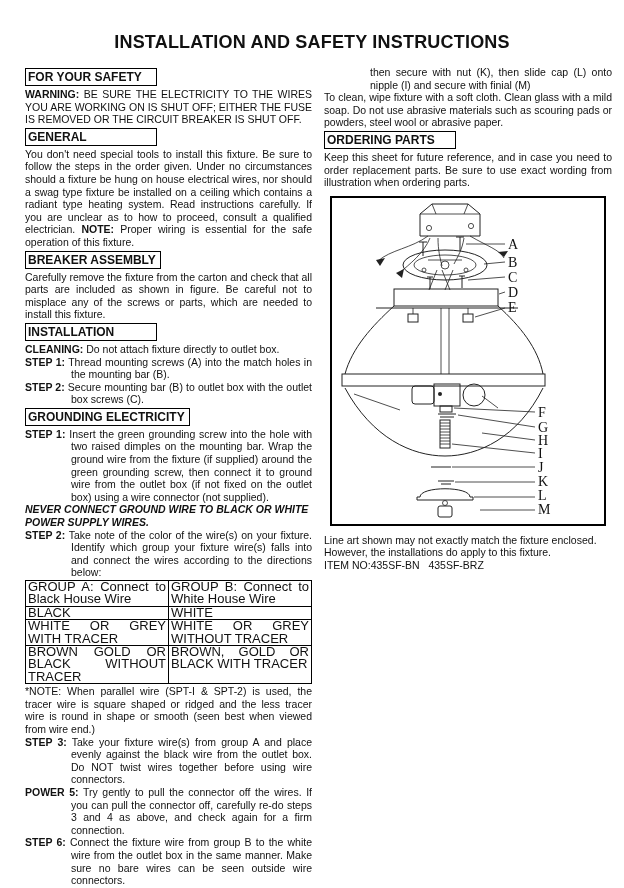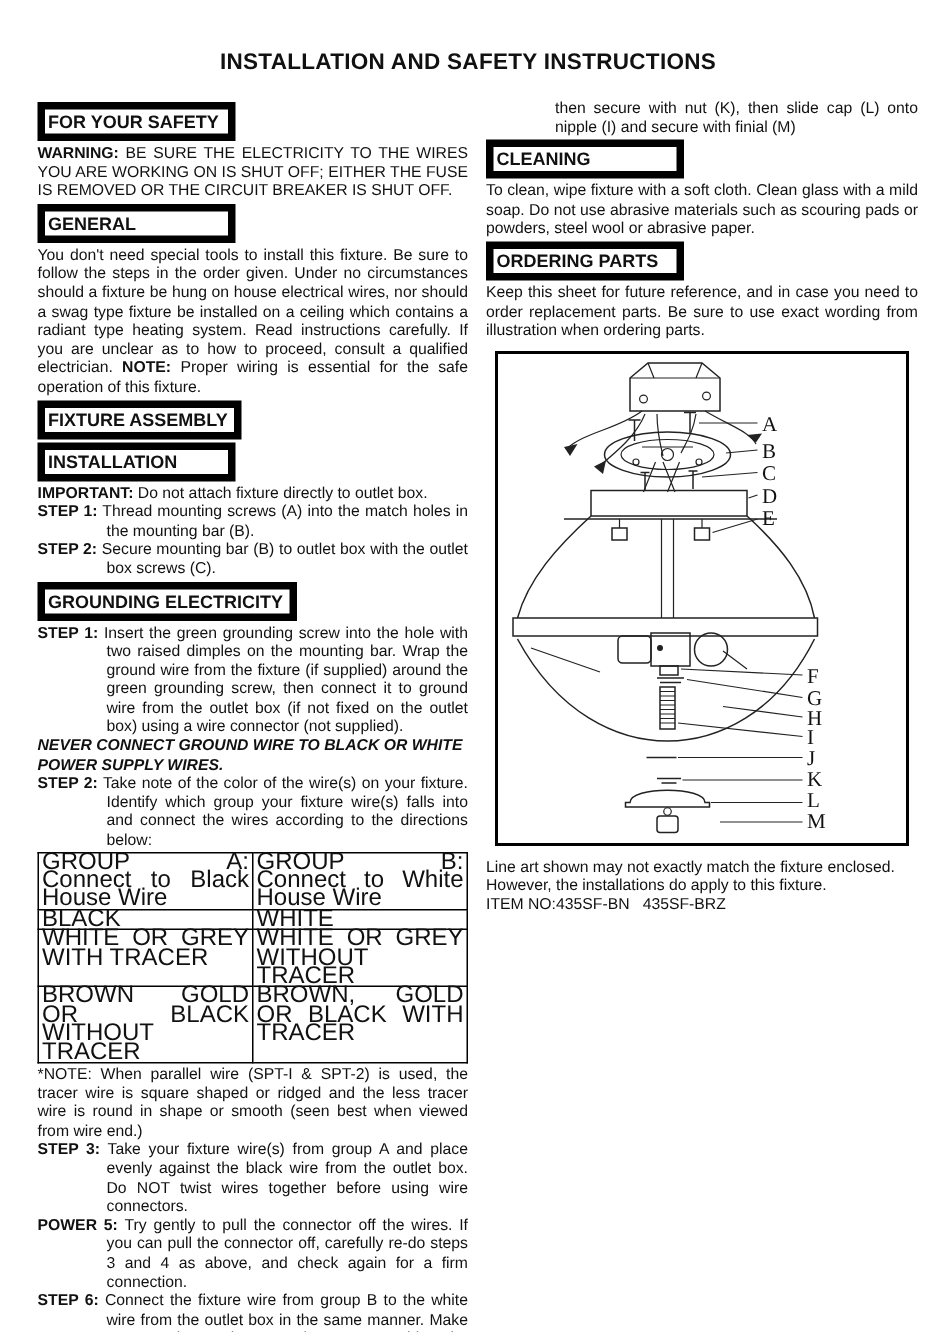--- a/index.html
+++ b/index.html
@@ -10,34 +10,34 @@
     background: #fff;
     font-family: "Liberation Sans", sans-serif;
     font-size: 10.5px;
     line-height: 12.6px;
     color: #111;
     overflow: hidden;
   }
   .title {
     padding-top: 32px;
     text-align: center;
-    font-size: 15px;
+    font-size: 18px;
     line-height: 20px;
     font-weight: bold;
     letter-spacing: 0.2px;
   }
   .cols { position: absolute; top: 66px; left: 0; right: 0; }
   .col { position: absolute; top: 0; width: 287px; }
   .col.left  { left: 25px; }
   .col.right { left: 324px; width: 288px; }
   .hdr-box {
     display: block;
     width: fit-content;
     min-width: 132px;
-    border: 5px solid #000000;
+    border: 1px solid #000000;
     font-weight: bold;
     font-size: 12px;
     line-height: 14px;
     padding: 1px 4px 1px 2px;
     margin: 2px 0 2px 0;
   }
   p.just { text-align: justify; margin: 0; }
   p.step {
     text-align: justify;
     margin: 0;
@@ -49,21 +49,21 @@
   table.wire-table {
     border-collapse: collapse;
     width: 100%;
     margin: 1px 0 1px 0;
   }
   table.wire-table td {
     border: 1px solid #000;
     width: 50%;
     vertical-align: top;
     padding: 0 2px;
-    font-size: 16px;
+    font-size: 13px;
     line-height: 12.4px;
     text-align: justify;
   }
   .diagram-box {
     width: 276px;
     height: 330px;
     border: 2px solid #000;
     margin: 7px 0 8px 6px;
   }
   .diagram-box svg { display: block; }
@@ -88,24 +88,25 @@
   <div class="cols">
 
     <div class="col left">
 
       <div class="hdr-box">FOR YOUR SAFETY</div>
       <p class="just"><b>WARNING:</b> <span>BE SURE THE ELECTRICITY TO THE WIRES YOU ARE WORKING ON IS SHUT OFF; EITHER THE FUSE IS REMOVED OR THE CIRCUIT BREAKER IS SHUT OFF.</span></p>
 
       <div class="hdr-box">GENERAL</div>
       <p class="just"><span>You don't need special tools to install this fixture. Be sure to follow the steps in the order given. Under no circumstances should a fixture be hung on house electrical wires, nor should a swag type fixture be installed on a ceiling which contains a radiant type heating system. Read instructions carefully. If you are unclear as to how to proceed, consult a qualified electrician.</span> <b>NOTE:</b> <span>Proper wiring is essential for the safe operation of this fixture.</span></p>
 
-      <div class="hdr-box">FIXTURE ASSEMBLY</div>
+      <div class="hdr-box">BREAKER ASSEMBLY</div>
+      <p class="just">Carefully remove the fixture from the carton and check that all parts are included as shown in figure. Be careful not to misplace any of the screws or parts, which are needed to install this fixture.</p>
 
       <div class="hdr-box">INSTALLATION</div>
-      <p class="just"><b>IMPORTANT:</b> <span>Do not attach fixture directly to outlet box.</span></p>
+      <p class="just"><b>CLEANING:</b> <span>Do not attach fixture directly to outlet box.</span></p>
       <p class="step"><b>STEP 1:</b> <span>Thread mounting screws (A) into the match holes in the mounting bar (B).</span></p>
       <p class="step"><b>STEP 2:</b> <span>Secure mounting bar (B) to outlet box with the outlet box screws (C).</span></p>
 
       <div class="hdr-box">GROUNDING ELECTRICITY</div>
       <p class="step"><b>STEP 1:</b> <span>Insert the green grounding screw into the hole with two raised dimples on the mounting bar. Wrap the ground wire from the fixture (if supplied) around the green grounding screw, then connect it to ground wire from the outlet box (if not fixed on the outlet box) using a wire connector (not supplied).</span></p>
       <p class="bold-line">NEVER CONNECT GROUND WIRE TO BLACK OR WHITE POWER SUPPLY WIRES.</p>
       <p class="step"><b>STEP 2:</b> <span>Take note of the color of the wire(s) on your fixture. Identify which group your fixture wire(s) falls into and connect the wires according to the directions below:</span></p>
 
       <table class="wire-table">
         <tbody>
@@ -132,21 +133,20 @@
       <p class="step"><b>STEP 3:</b> <span>Take your fixture wire(s) from group A and place evenly against the black wire from the outlet box. Do NOT twist wires together before using wire connectors.</span></p>
       <p class="step"><b>POWER 5:</b> <span>Try gently to pull the connector off the wires. If you can pull the connector off, carefully re-do steps 3 and 4 as above, and check again for a firm connection.</span></p>
       <p class="step"><b>STEP 6:</b> <span>Connect the fixture wire from group B to the white wire from the outlet box in the same manner. Make sure no bare wires can be seen outside wire connectors.</span></p>
 
     </div>
 
     <div class="col right">
 
       <p class="indent46">then secure with nut (K), then slide cap (L) onto nipple (I) and secure with finial (M)</p>
 
-      <div class="hdr-box">CLEANING</div>
       <p class="just">To clean, wipe fixture with a soft cloth. Clean glass with a mild soap. Do not use abrasive materials such as scouring pads or powders, steel wool or abrasive paper.</p>
 
       <div class="hdr-box">ORDERING PARTS</div>
       <p class="just">Keep this sheet for future reference, and in case you need to order replacement parts. Be sure to use exact wording from illustration when ordering parts.</p>
 
       <div class="diagram-box">
         <svg width="272" height="326" viewBox="0 0 272 326">
 
           <g>
             <path class="diag-stroke" d="M88 38 L88 16 L100 6 L136 6 L148 16 L148 38 Z"></path>

